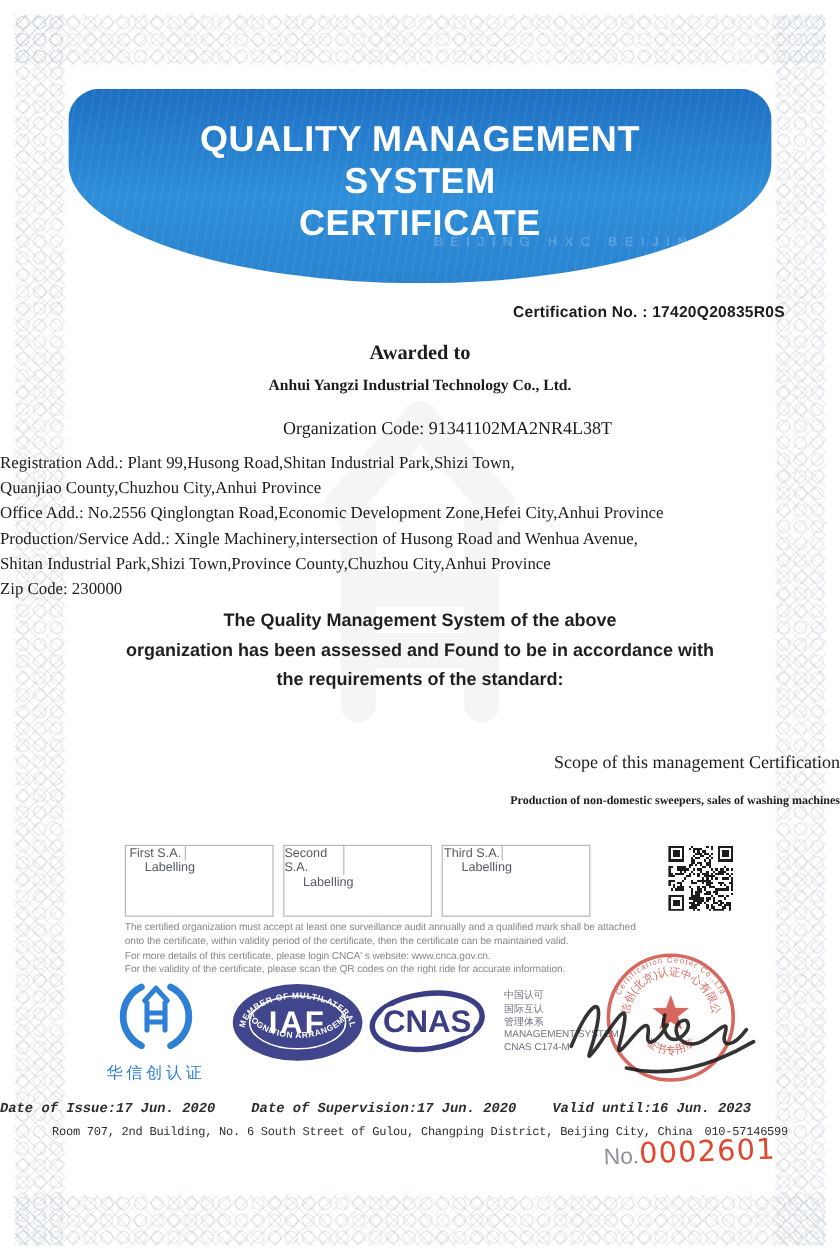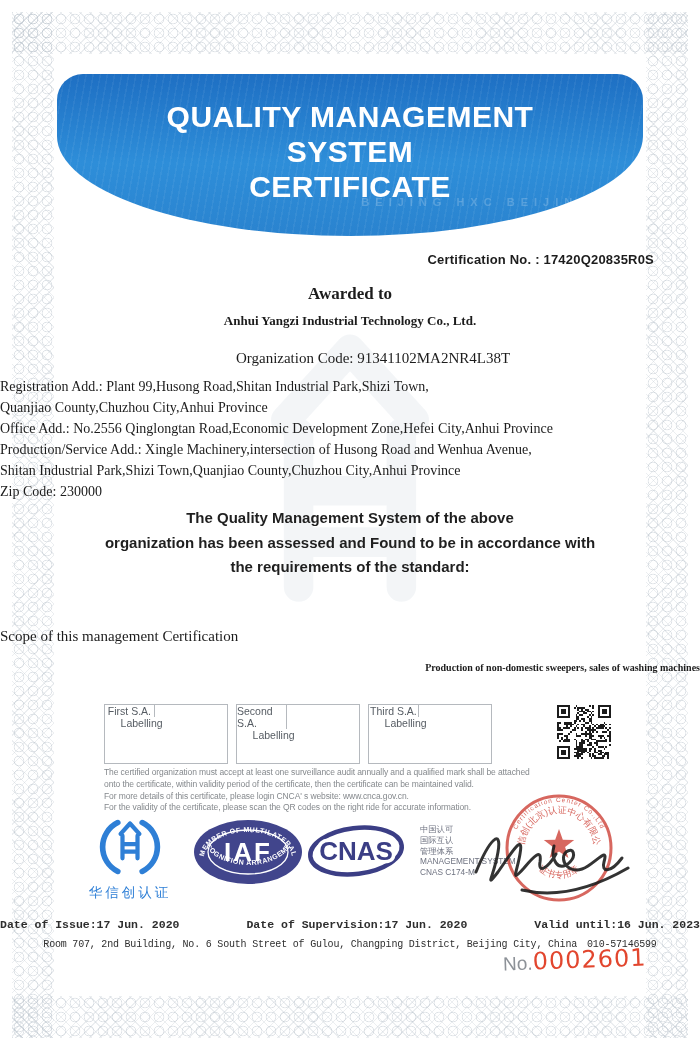--- a/index.html
+++ b/index.html
@@ -39,21 +39,21 @@
   .company{position:absolute;top:313px;left:0;right:0;text-align:center;
            font-family:"Liberation Serif",serif;font-weight:bold;font-size:13px;}
   .orgcode{position:absolute;top:350px;left:0;right:0;text-align:center;
            font-family:"Liberation Serif",serif;font-size:15px;margin-left:46px;}
   .addr{position:absolute;top:376px;left:0;right:0;text-align:left;
         font-family:"Liberation Serif",serif;font-size:14px;line-height:21px;}
   .stmt{position:absolute;top:506px;left:0;right:0;text-align:center;
         font-size:15px;font-weight:bold;line-height:24.5px;color:#1f1f1f;}
   .std{position:absolute;top:578px;left:0;right:0;text-align:center;
        font-size:20.5px;font-weight:bold;color:#141414;}
-  .scope-l{position:absolute;top:628px;left:0;right:0;text-align:left;
+  .scope-l{position:absolute;top:628px;left:0;right:0;text-align:right;
            font-family:"Liberation Serif",serif;font-size:15px;}
   .scope-v{position:absolute;top:662px;left:0;right:0;text-align:right;
            font-family:"Liberation Serif",serif;font-size:10px;font-weight:bold;}
 
   
   .boxes{position:absolute;top:704px;left:104px;display:flex;gap:8px;}
   .abox{width:122px;height:58px;border:1px solid #b5b9be;display:flex;background:#fff;flex-direction:column;}
   .abox .cell{display:flex;align-items:center;justify-content:center;
               font-size:10.5px;color:#565c63;}
   .abox .stage{width:40%;border-right:1px solid #b5b9be;}
@@ -69,22 +69,22 @@
   
   .logo-hxc{position:absolute;left:74px;top:816px;width:112px;text-align:center;}
   .hxc-cap{margin-top:2px;color:#2e7fd6;font-weight:normal;font-size:13.5px;letter-spacing:3px;}
   .logo-iaf{position:absolute;left:192px;top:818px;}
   .logo-cnas{position:absolute;left:306px;top:822px;}
   .cnas-det{position:absolute;left:420px;top:824px;font-size:8.3px;line-height:10.8px;color:#6e7280;}
   .stamp{position:absolute;left:497px;top:786px;}
   .sig{position:absolute;left:466px;top:810px;}
 
   
-  .f-dates{position:absolute;top:918px;left:0;right:0;display:flex;justify-content:space-between;gap:1px;
-           font-family:"Liberation Mono",monospace;font-size:11.5px;font-weight:bold;color:#2e2e2e;}
+  .f-dates{position:absolute;top:918px;left:0;right:0;display:flex;justify-content:flex-start;gap:30px;
+           font-family:"Liberation Mono",monospace;font-size:11.5px;font-weight:bold;color:#2e2e2e;font-style:italic;}
   .f-addr{position:absolute;top:939px;left:0;right:0;display:flex;justify-content:center;gap:10px;
           font-family:"Liberation Mono",monospace;font-size:10px;letter-spacing:-.2px;color:#2e2e2e;}
   .serial{position:absolute;top:946px;right:54px;transform:rotate(-2deg);white-space:nowrap;}
   .serial-no{font-size:19px;color:#8d9298;}
   .serial-num{font-size:24px;color:#e2462e;letter-spacing:1px;font-family:"DejaVu Sans",sans-serif;}
 </style>
 </head>
 <body>
 
 <div class="page">
@@ -111,21 +111,21 @@
   <div class="certno"><span>Certification No.</span><span> : </span><span>17420Q20835R0S</span></div>
 
   <div class="awarded-h">Awarded to</div>
   <div class="company">Anhui Yangzi Industrial Technology Co., Ltd.</div>
   <div class="orgcode">Organization Code: 91341102MA2NR4L38T</div>
   <div class="addr">
     <div>Registration Add.: Plant 99,Husong Road,Shitan Industrial Park,Shizi Town,</div>
     <div>Quanjiao County,Chuzhou City,Anhui Province</div>
     <div>Office Add.: No.2556 Qinglongtan Road,Economic Development Zone,Hefei City,Anhui Province</div>
     <div>Production/Service Add.: Xingle Machinery,intersection of Husong Road and Wenhua Avenue,</div>
-    <div>Shitan Industrial Park,Shizi Town,Quanjiao County,Chuzhou City,Anhui Province</div>
+    <div>Shitan Industrial Park,Shizi Town,Province County,Chuzhou City,Anhui Province</div>
     <div>Zip Code: 230000</div>
   </div>
 
   <div class="stmt">
     <div>The Quality Management System of the above</div>
     <div>organization has been assessed and Found to be in accordance with</div>
     <div>the requirements of the standard:</div>
   </div>
 
   <div class="scope-l">Scope of this management Certification</div>

